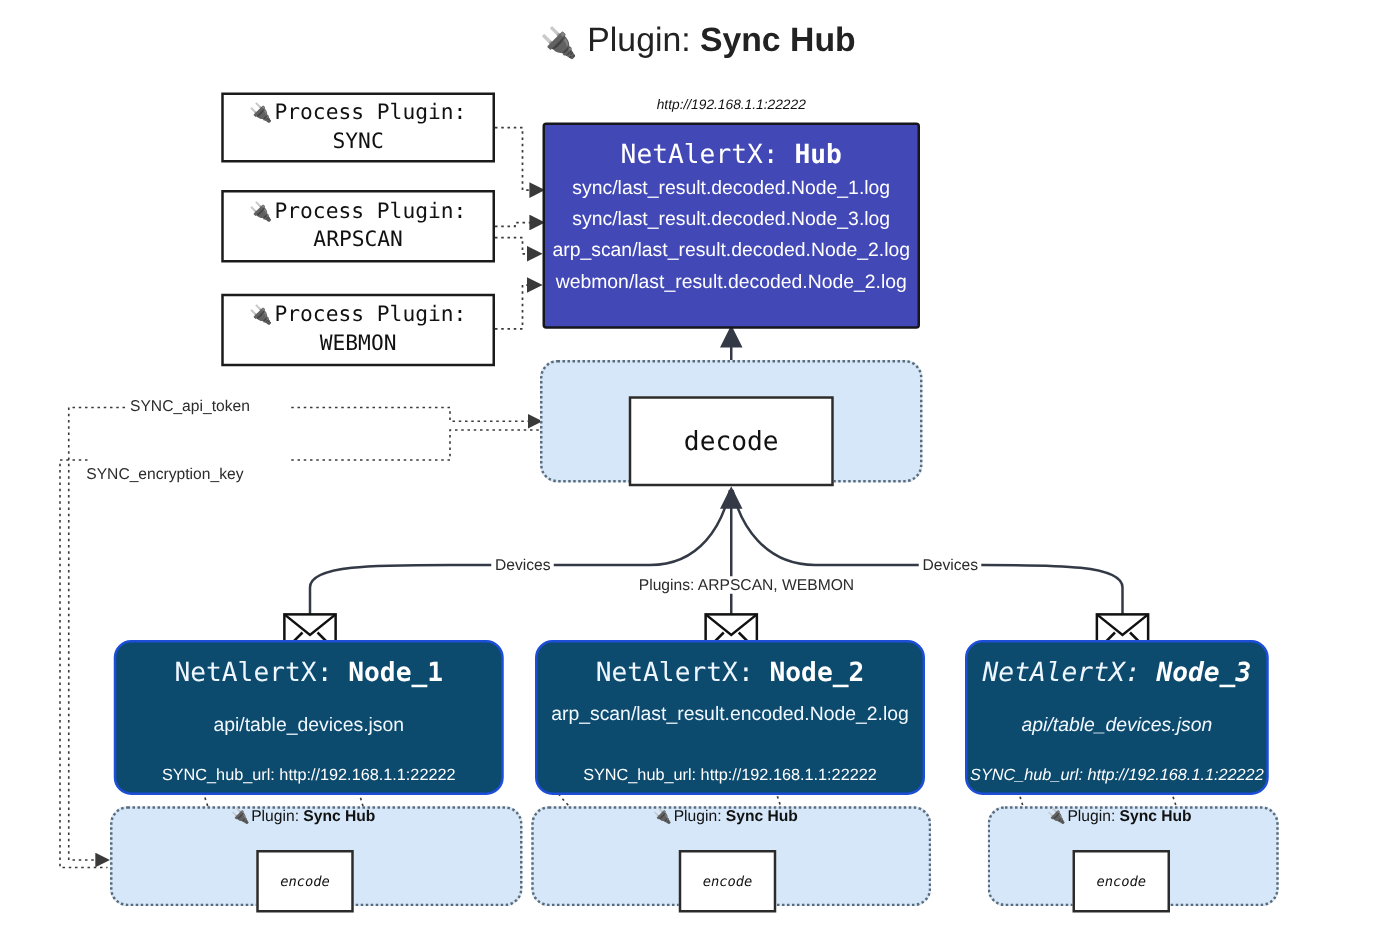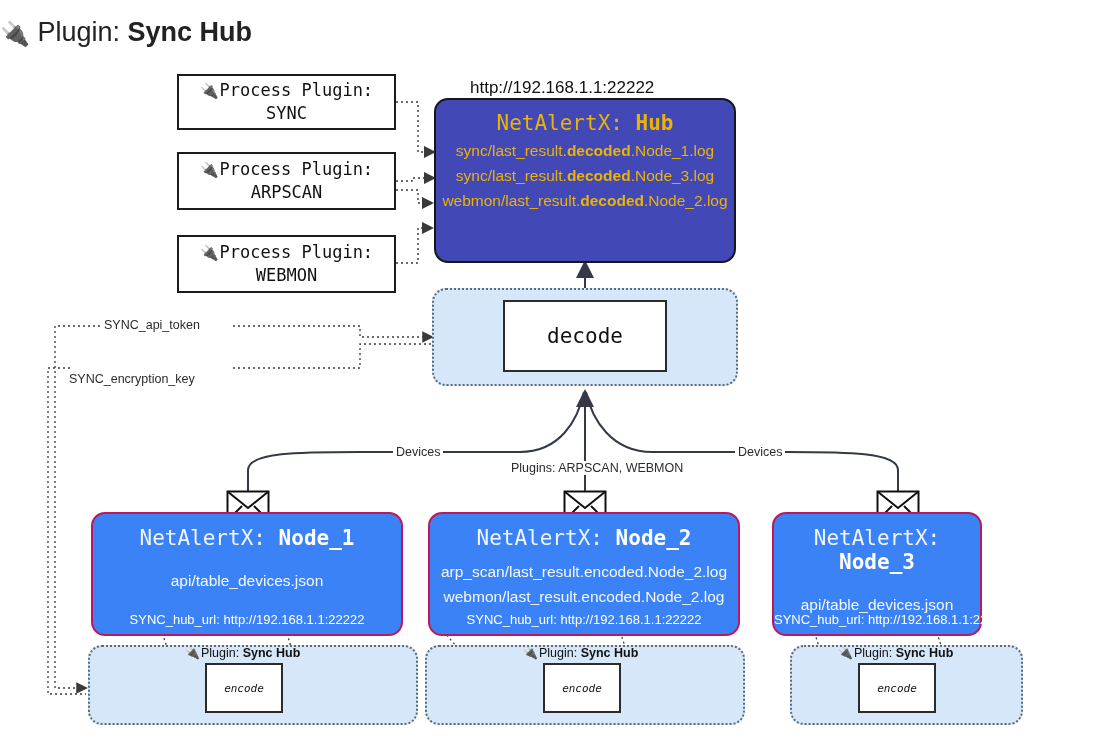--- a/index.html
+++ b/index.html
@@ -6,60 +6,60 @@
   body{
     width:1117px;height:754px;position:relative;overflow:hidden;
     font-family:"Liberation Sans","DejaVu Sans",sans-serif;
     color:#1a1a1a;
   }
   #canvas{position:absolute;inset:0;}
   svg.edges{position:absolute;left:0;top:0;width:1117px;height:754px;pointer-events:none;}
 
   
   .title{
-    position:absolute;left:0;top:16px;width:1117px;text-align:left;
+    position:absolute;left:0;top:16px;width:1117px;text-align:center;
     font-size:27px;line-height:1.2;color:#222;
   }
   .title .plug{font-size:24px;display:inline-block;transform:translateY(1px);}
   .title b{font-weight:bold;}
 
   
   .pbox{
     position:absolute;background:#ffffff;border:2px solid #1b1b1b;
     font-family:"DejaVu Sans Mono","Liberation Mono",monospace;
     font-size:17px;color:#111;box-sizing:border-box;
     display:flex;flex-direction:column;align-items:center;justify-content:center;
     line-height:1.35;
   }
   .pbox .l1{white-space:nowrap;}
   .pbox .l2{white-space:nowrap;}
   .pbox .plug{font-family:"Liberation Sans",sans-serif;font-size:15px;margin-right:1px;}
 
   
   .hub{
-    position:absolute;background:#4248b6;border:2px solid #16161d;border-radius:14px;
-    box-sizing:border-box;color:#eab308;
+    position:absolute;background:#4248b6;border:2px solid #16161d;border-radius:3px;
+    box-sizing:border-box;color:#ffffff;
   }
   .hub .hub-title{
     text-align:center;margin-top:11px;font-size:21px;
     font-family:"DejaVu Sans Mono","Liberation Mono",monospace;
   }
   .hub .hub-title b{font-weight:bold;}
   .hub .logline{
     font-size:15.5px;text-align:center;margin-top:7px;white-space:nowrap;
     font-family:"Liberation Sans",sans-serif;
   }
-  .hub .logline b{font-weight:bold;}
+  .hub .logline b{font-weight:normal;}
   .hub-url{
-    position:absolute;font-size:17px;color:#111;white-space:nowrap;
+    position:absolute;font-size:11px;color:#111;text-align:center;white-space:nowrap;font-style:italic;
   }
 
   
   .node{
-    position:absolute;background:#3b82f6;border:2px solid #be185d;border-radius:14px;
+    position:absolute;background:#0c4a6e;border:2px solid #1d4ed8;border-radius:14px;
     box-sizing:border-box;color:#fff;
   }
   .node .node-title{
     text-align:center;margin-top:12px;font-size:21px;
     font-family:"DejaVu Sans Mono","Liberation Mono",monospace;
     color:#eef6ff;
   }
   .node .node-title b{font-weight:bold;color:#ffffff;}
   .node .nline{
     text-align:center;font-size:15.5px;color:#f2f8ff;white-space:nowrap;
@@ -71,21 +71,21 @@
   }
 
   
   .lightbox{
     position:absolute;background:#d5e7f8;border:2px dotted #5a6b7a;border-radius:14px;
     box-sizing:border-box;
   }
   .codebox{
     position:absolute;background:#ffffff;border:2px solid #2b2b2b;box-sizing:border-box;
     display:flex;align-items:center;justify-content:center;
-    font-family:"DejaVu Sans Mono","Liberation Mono",monospace;color:#111;
+    font-family:"DejaVu Sans Mono","Liberation Mono",monospace;color:#111;margin-top:17px;
   }
   .codebox.big{font-size:21px;}
   .codebox.small{font-size:11px;font-style:italic;}
 
   .plugin-label{
     position:absolute;font-size:12.5px;color:#111;white-space:nowrap;
   }
   .plugin-label b{font-weight:bold;}
   .plugin-label .plug{font-size:12px;margin-right:1px;}
 
@@ -184,20 +184,23 @@
       <span>NetAlertX:</span>
       <b>Hub</b>
     </div>
     <div class="logline">
       <span>sync/last_result.</span><b>decoded</b><span>.Node_1.log</span>
     </div>
     <div class="logline">
       <span>sync/last_result.</span><b>decoded</b><span>.Node_3.log</span>
     </div>
     <div class="logline">
+      <span>arp_scan/last_result.</span><b>decoded</b><span>.Node_2.log</span>
+    </div>
+    <div class="logline">
       <span>webmon/last_result.</span><b>decoded</b><span>.Node_2.log</span>
     </div>
   </div>
 
   <div class="lightbox" style="left:432px;top:288px;width:306px;height:98px;"></div>
   <div class="codebox big" style="left:503px;top:300px;width:164px;height:72px;">
     <span>decode</span>
   </div>
 
   <div class="elabel nobg" style="left:101px;top:318px;">SYNC_api_token</div>
@@ -231,25 +234,24 @@
     <div class="nline" style="margin-top:22px;">api/table_devices.json</div>
     <div class="nurl">SYNC_hub_url: http://192.168.1.1:22222</div>
   </div>
 
   <div class="node" style="left:428px;top:512px;width:312px;height:124px;">
     <div class="node-title">
       <span>NetAlertX:</span>
       <b>Node_2</b>
     </div>
     <div class="nline" style="margin-top:13px;">arp_scan/last_result.encoded.Node_2.log</div>
-    <div class="nline" style="margin-top:7px;">webmon/last_result.encoded.Node_2.log</div>
     <div class="nurl">SYNC_hub_url: http://192.168.1.1:22222</div>
   </div>
 
-  <div class="node" style="left:772px;top:512px;width:210px;height:124px;">
+  <div class="node" style="left:772px;top:512px;width:243px;height:124px;font-style:italic;">
     <div class="node-title">
       <span>NetAlertX:</span>
       <b>Node_3</b>
     </div>
     <div class="nline" style="margin-top:22px;">api/table_devices.json</div>
     <div class="nurl">SYNC_hub_url: http://192.168.1.1:22222</div>
   </div>
 
   <div class="lightbox" style="left:88px;top:645px;width:330px;height:80px;"></div>
   <div class="plugin-label" style="left:185px;top:646px;">

